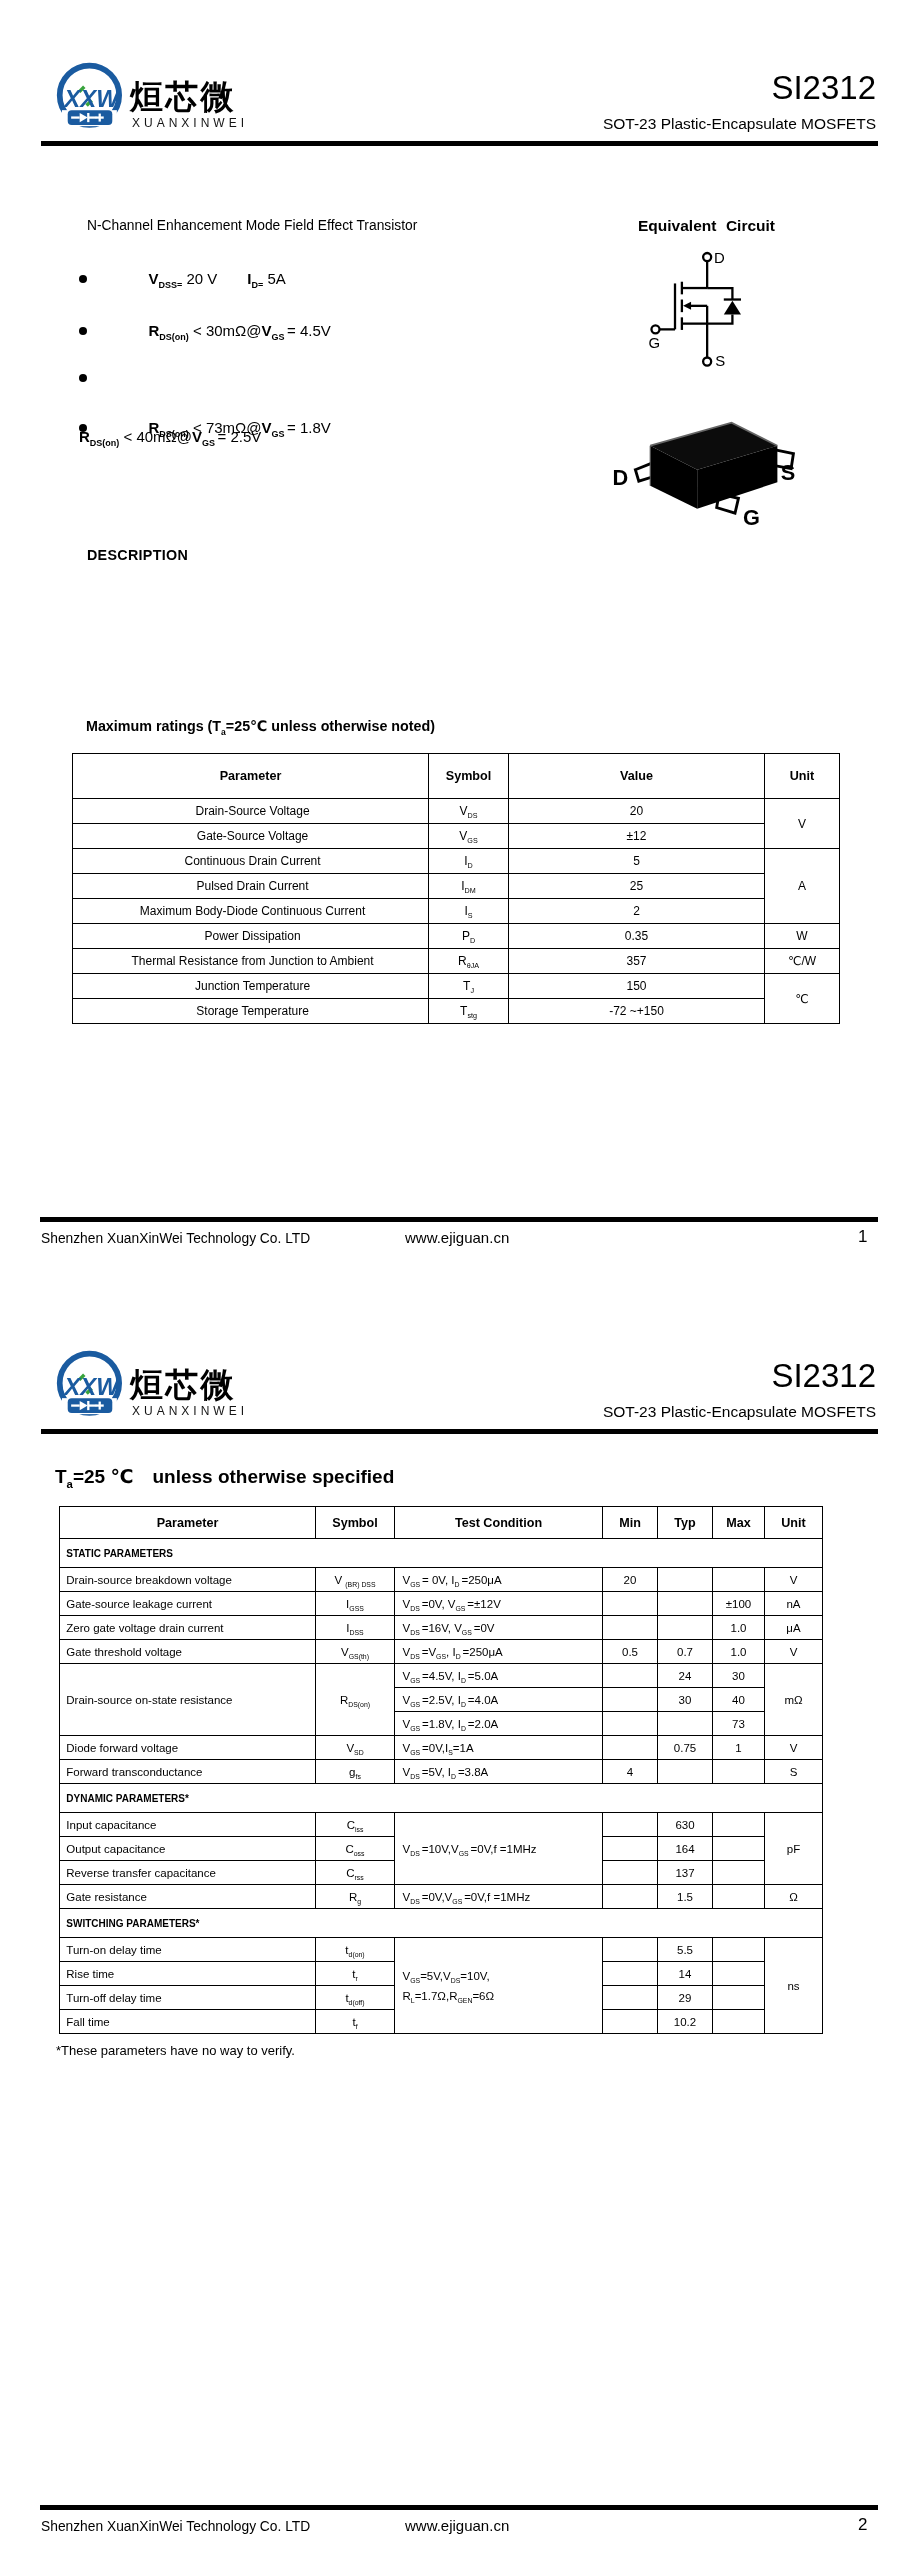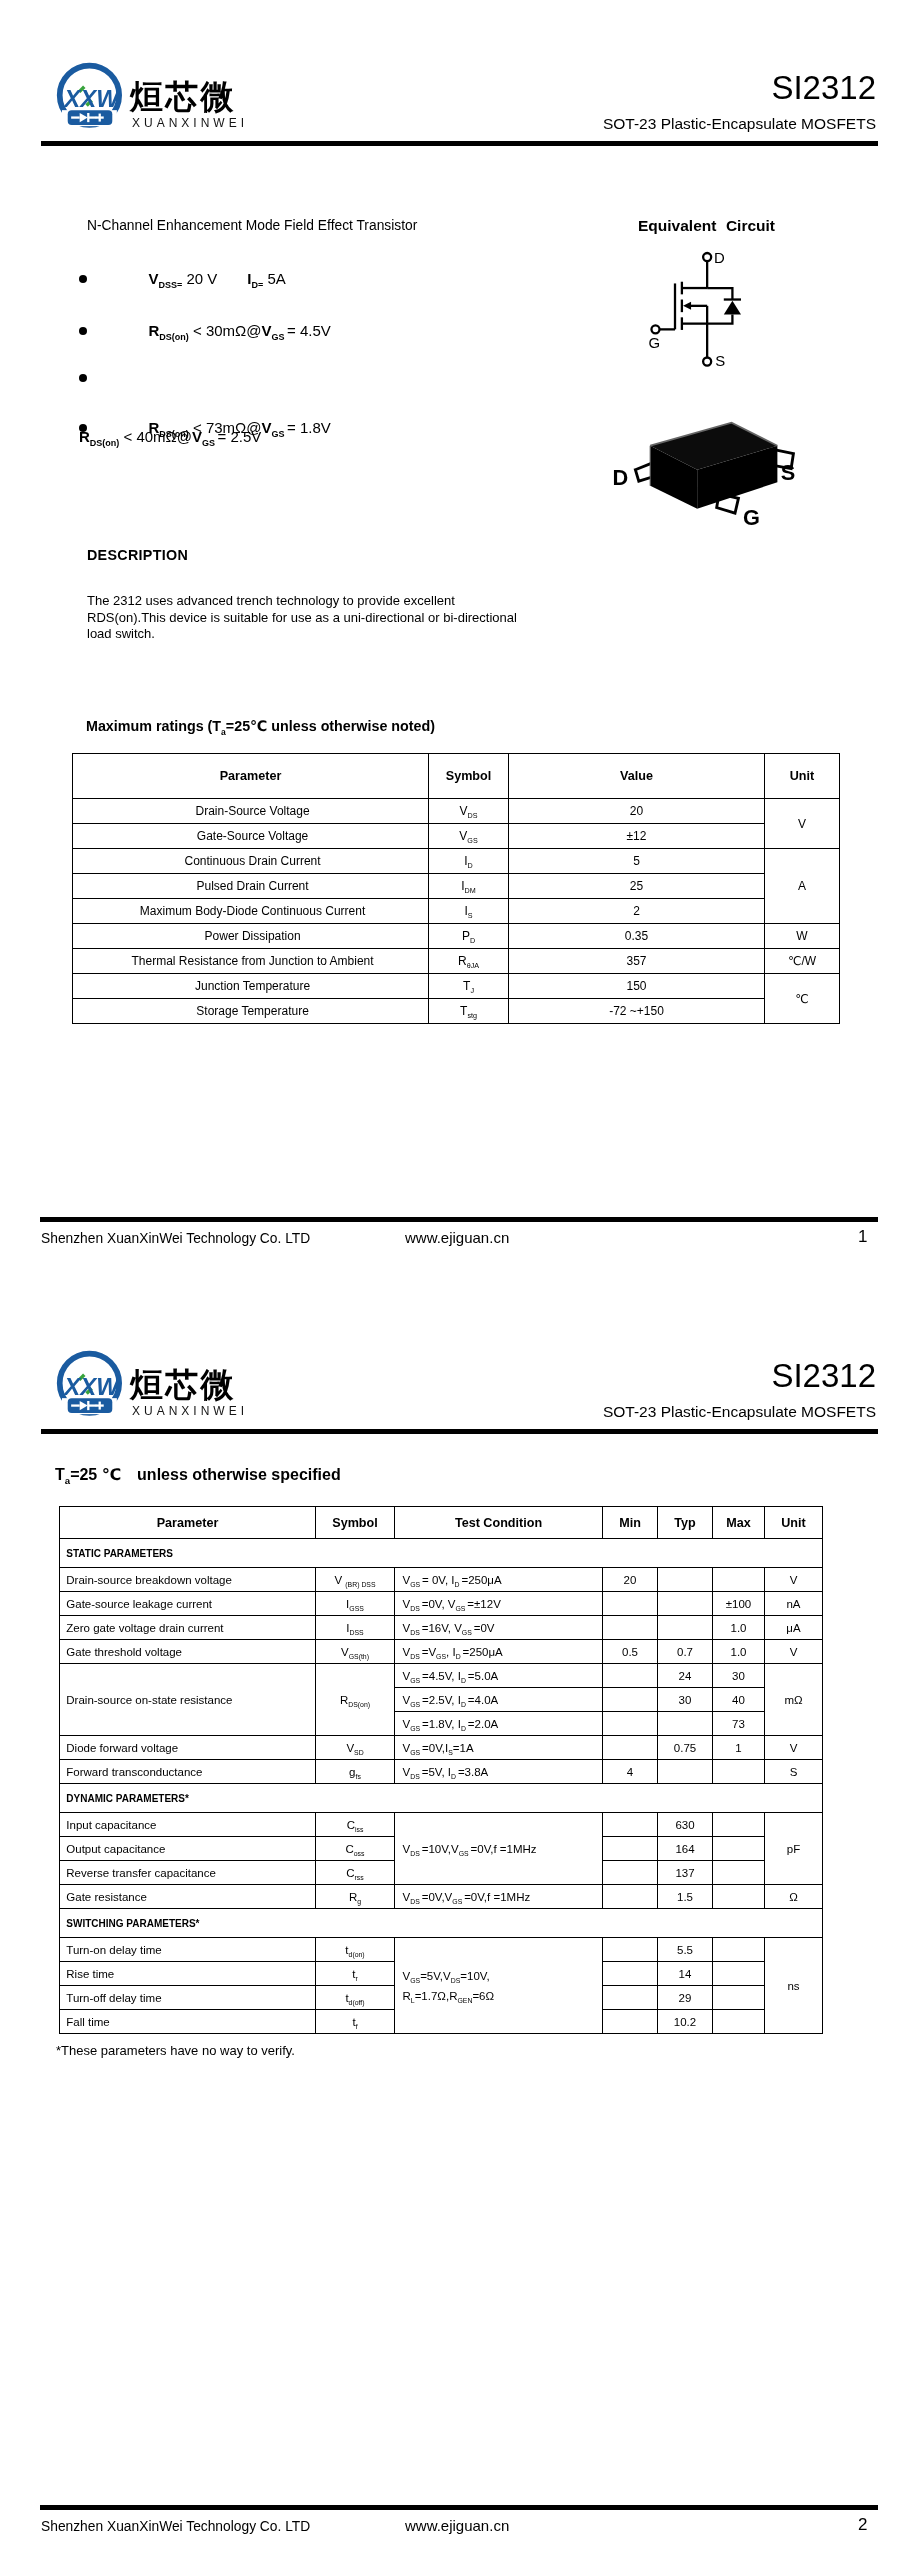--- a/index.html
+++ b/index.html
@@ -35,21 +35,21 @@
   .t1 td{height:25px;font-size:12px;}
   .t1 td.pl{text-align:center;padding-left:7.5px;}
   .t2{position:absolute;left:59px;top:218px;width:763px;border:1.7px solid #000;}
   .t2 th{height:32px;font-size:12.6px;}
   .t2 td{height:24px;font-size:11.5px;}
   .t2 td.pl{text-align:left;padding-left:6.3px;}
   .t2 td.cond{text-align:left;padding-left:7.5px;}
   tr.hb th,tr.hb td{border-bottom-width:1.7px;}
   .t2 tr.sec td{border-top:1.7px solid #000;border-bottom:1.7px solid #000;font-weight:bold;text-align:left;padding-left:6.3px;height:29px;font-size:10px;}
   
-  .cond-note{position:absolute;left:55px;top:177px;font-size:16px;font-weight:bold;}
+  .cond-note{position:absolute;left:55px;top:177px;font-size:19px;font-weight:bold;}
   .footnote{position:absolute;left:56px;top:755px;font-size:13px;}
   
   .frule{position:absolute;left:40px;top:1217px;width:838px;height:5.2px;background:#000;}
   .fco{position:absolute;left:41px;top:1231px;font-size:13.8px;}
   .fsite{position:absolute;left:405px;top:1229px;font-size:15px;}
   .fpage{position:absolute;left:858px;top:1227px;font-size:17px;}
 </style>
 </head>
 <body>
 
@@ -134,25 +134,20 @@
       <polygon points="86,50 168,92 168,160 86,120" fill="#000"></polygon>
       <polygon points="168,92 308,50 308,114 168,160" fill="#000"></polygon>
       <polyline points="86,50 228,10 308,50" fill="none" stroke="#666" stroke-width="3"></polyline>
       <line x1="86" y1="50" x2="86" y2="120" stroke="#555" stroke-width="2"></line>
       <text x="20" y="118" font-size="38" font-weight="bold">D</text>
       <text x="314" y="110" font-size="38" font-weight="bold">S</text>
       <text x="248" y="188" font-size="38" font-weight="bold">G</text>
     </svg>
 
     <div class="desc-title">DESCRIPTION</div>
-    <div class="desc-body">
-      <div>The 2312 uses advanced trench technology to provide excellent</div>
-      <div>RDS(on).This device is suitable for use as a uni-directional or bi-directional</div>
-      <div>load switch.</div>
-    </div>
 
     <div class="mr-title"><span>Maximum ratings (T</span><sub>a</sub><span>=25℃ unless otherwise noted)</span></div>
 
     <table class="t1">
       <colgroup>
           <col style="width:356px">
           <col style="width:80px">
           <col style="width:256px">
           <col style="width:75px">
         </colgroup>

